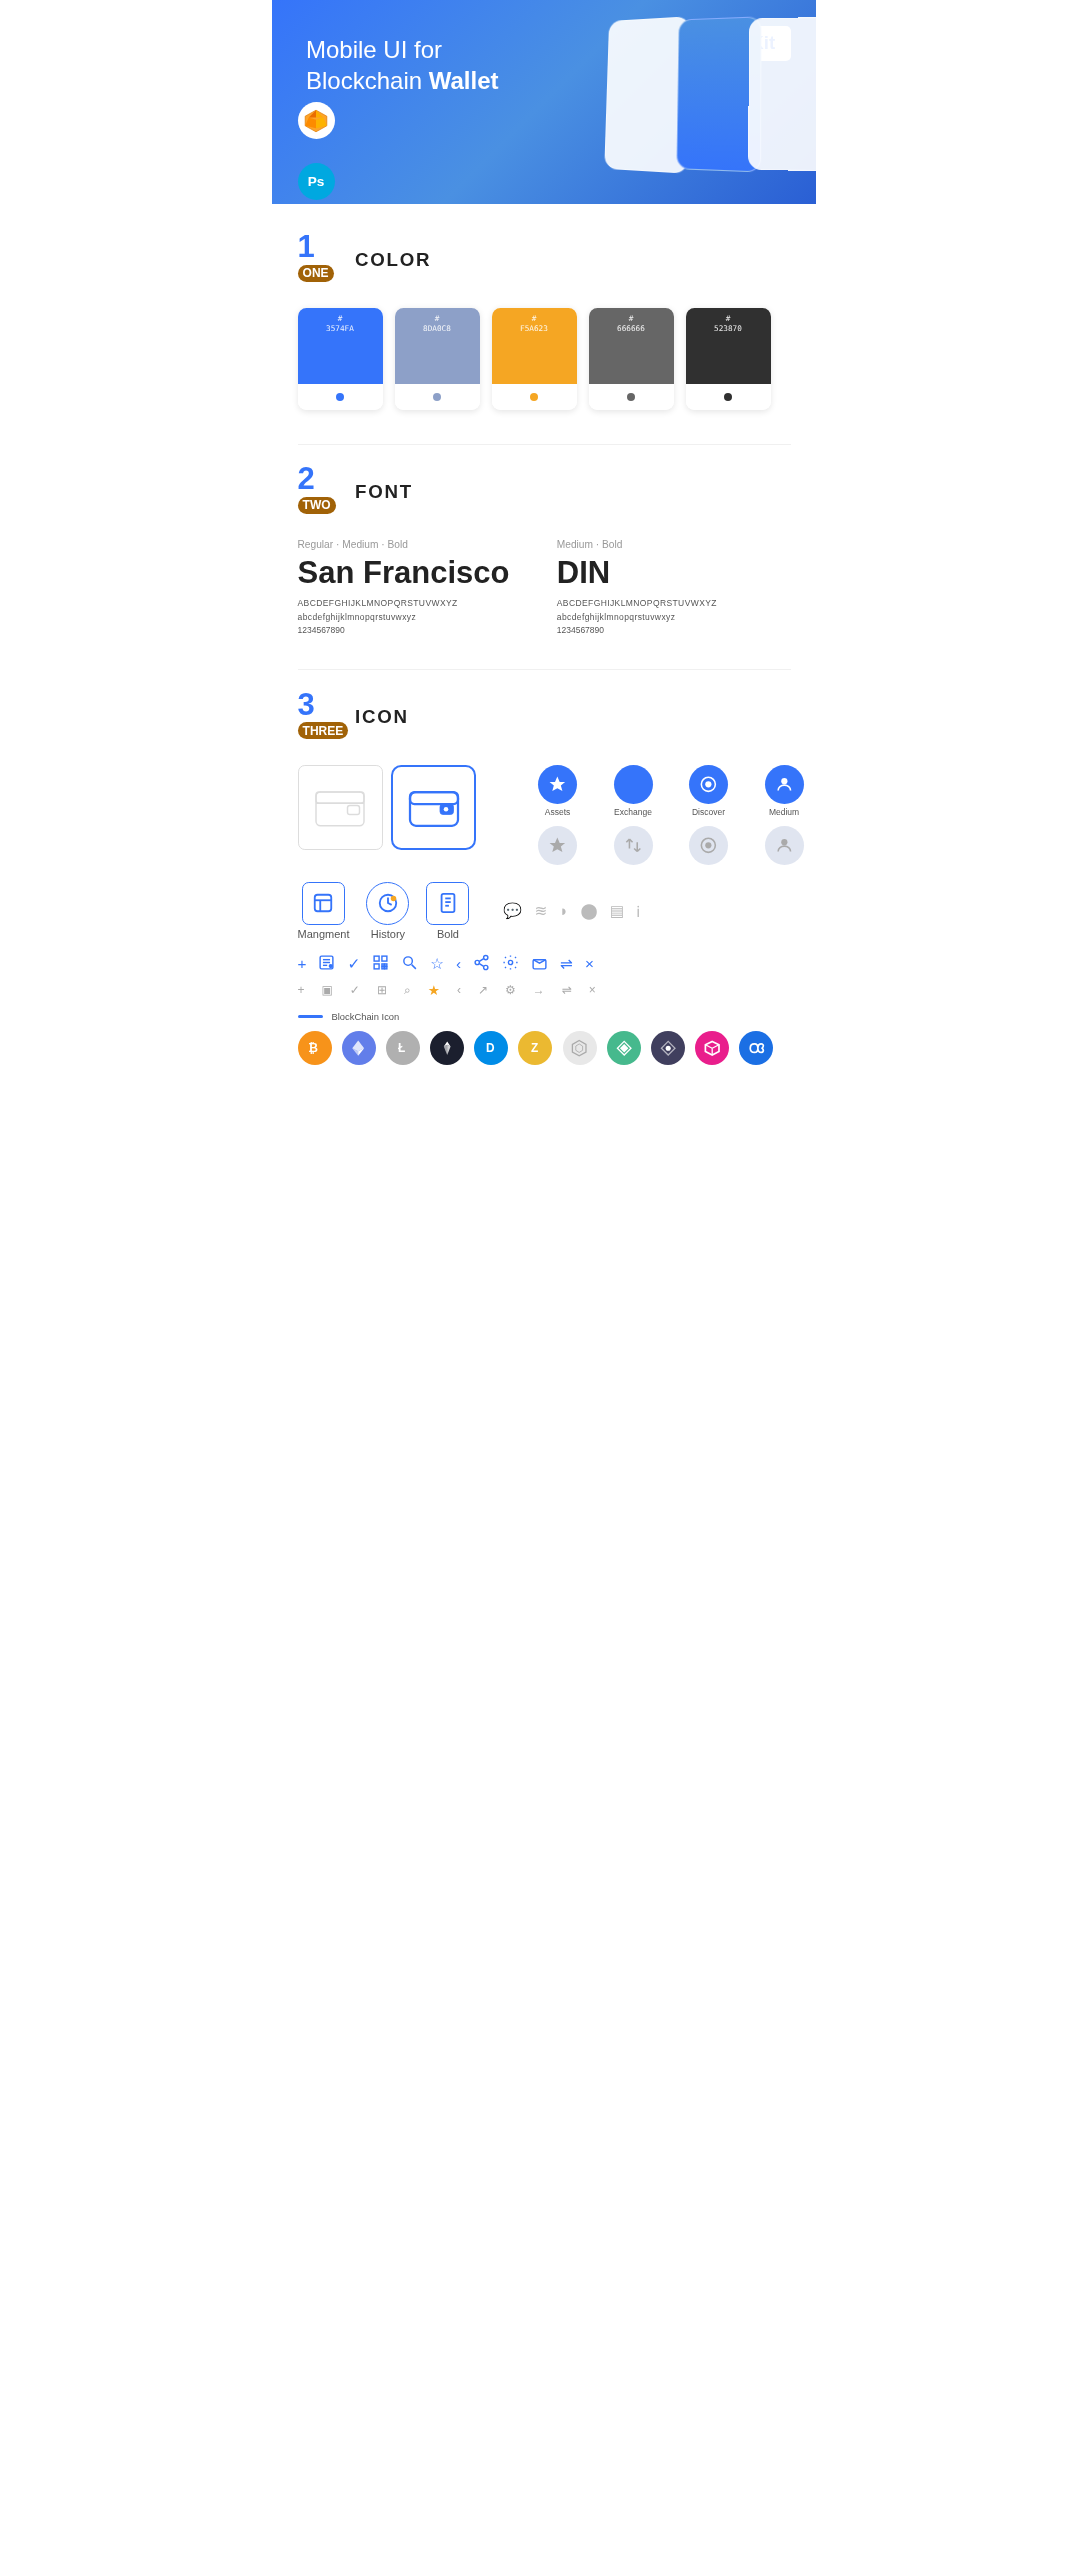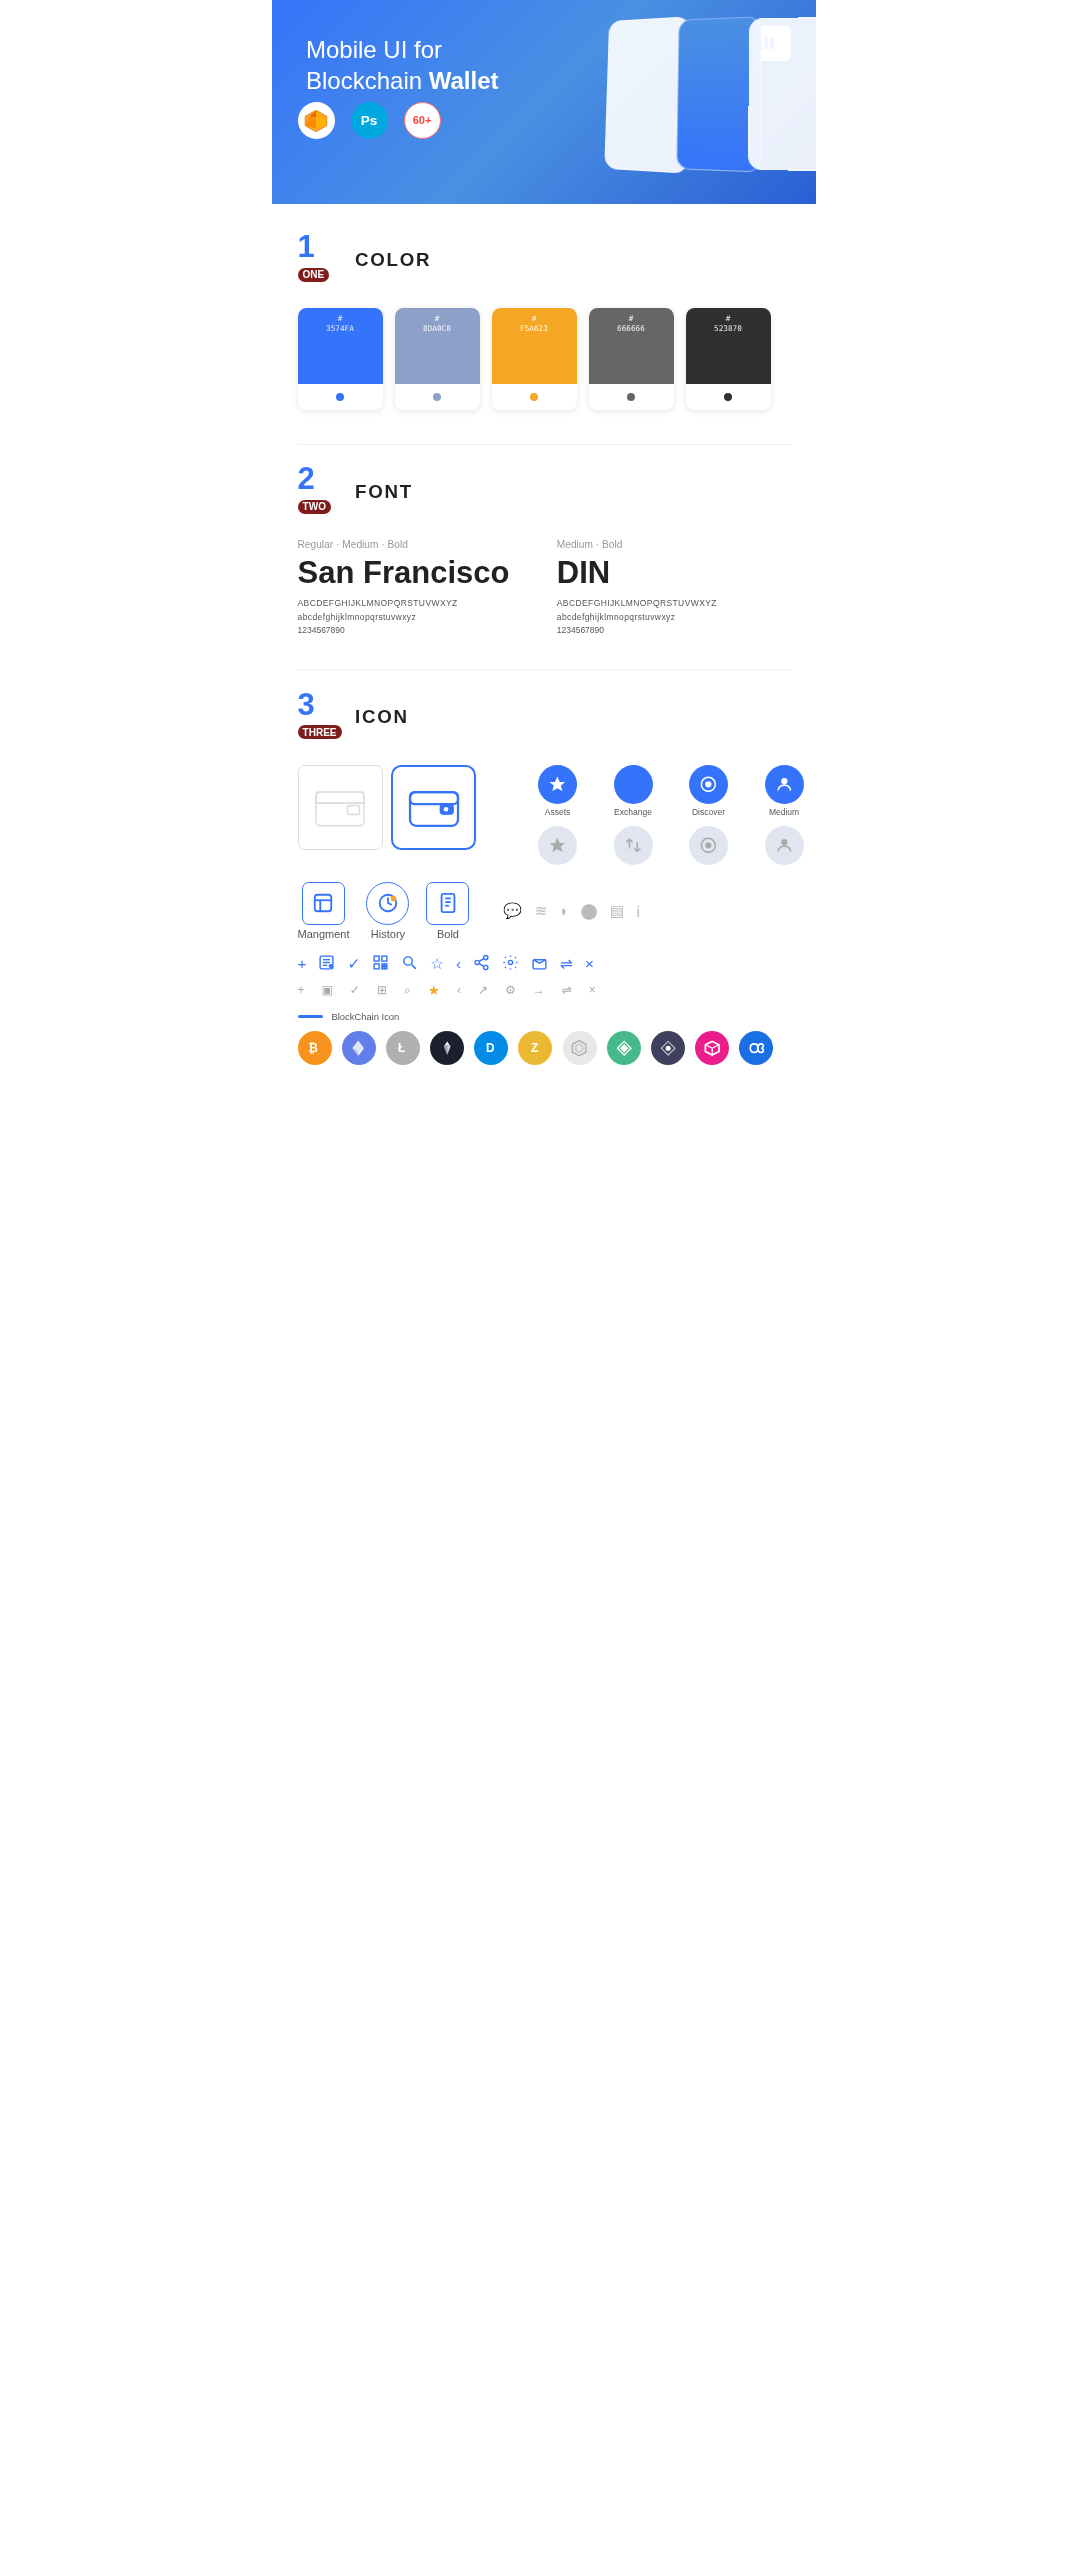--- a/index.html
+++ b/index.html
@@ -28,21 +28,22 @@
       right: 25.5px;
       background: #fff;
       color: #3574FA;
       font-size: 18.7px;
       font-weight: 700;
       padding: 6.8px 15.3px;
       border-radius: 5.1px;
     }
     .hero-badges {
       display: flex;
-      gap: 16px;
+      flex-direction: column;
+      gap: 24px;
       position: absolute;
       left: 25.5px;
       top: 102px;
     }
     .badge-circle {
       width: 37px;
       height: 37px;
       border-radius: 50%;
       display: flex;
       align-items: center;
@@ -95,23 +96,23 @@
       left: 0;
       font-size: 31px;
       font-weight: 700;
       color: #3574FA;
       line-height: 1;
     }
     .section-number .num-word {
       position: absolute;
       bottom: 0;
       left: 0;
-      background: #7f1d1d;
+      background: #a16207;
       color: #fff;
-      font-size: 10px;
+      font-size: 12px;
       font-weight: 600;
       padding: 1.7px 5.1px;
       border-radius: 8.5px;
       text-transform: uppercase;
     }
     .section-title {
       font-size: 18.7px;
       font-weight: 700;
       color: #222;
       letter-spacing: 1.7px;

